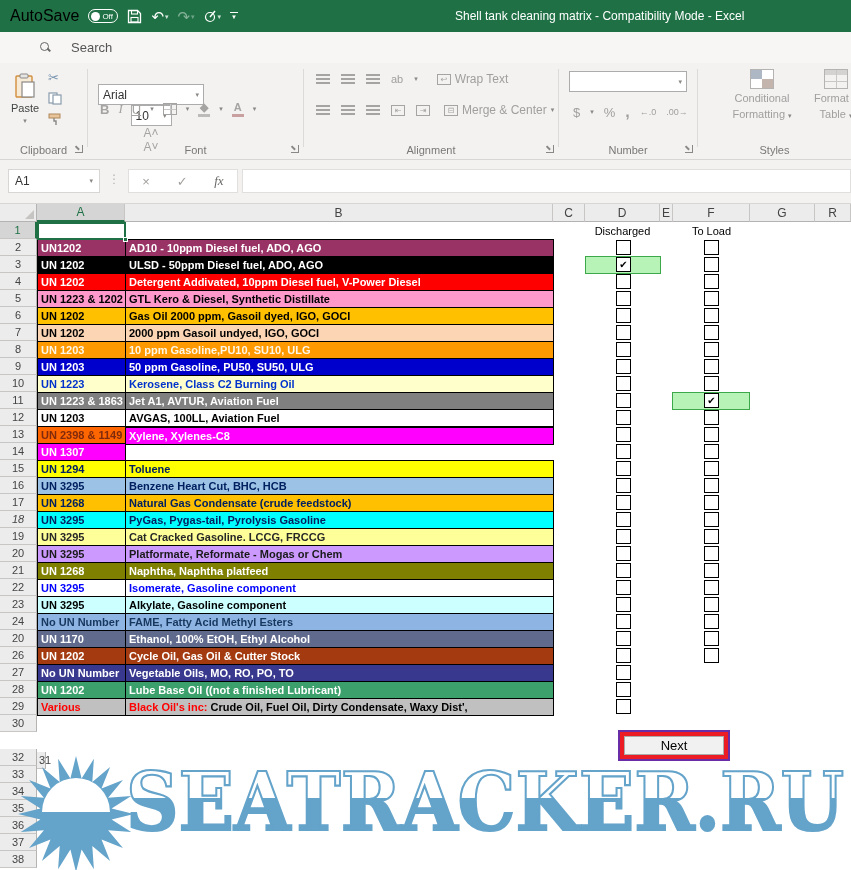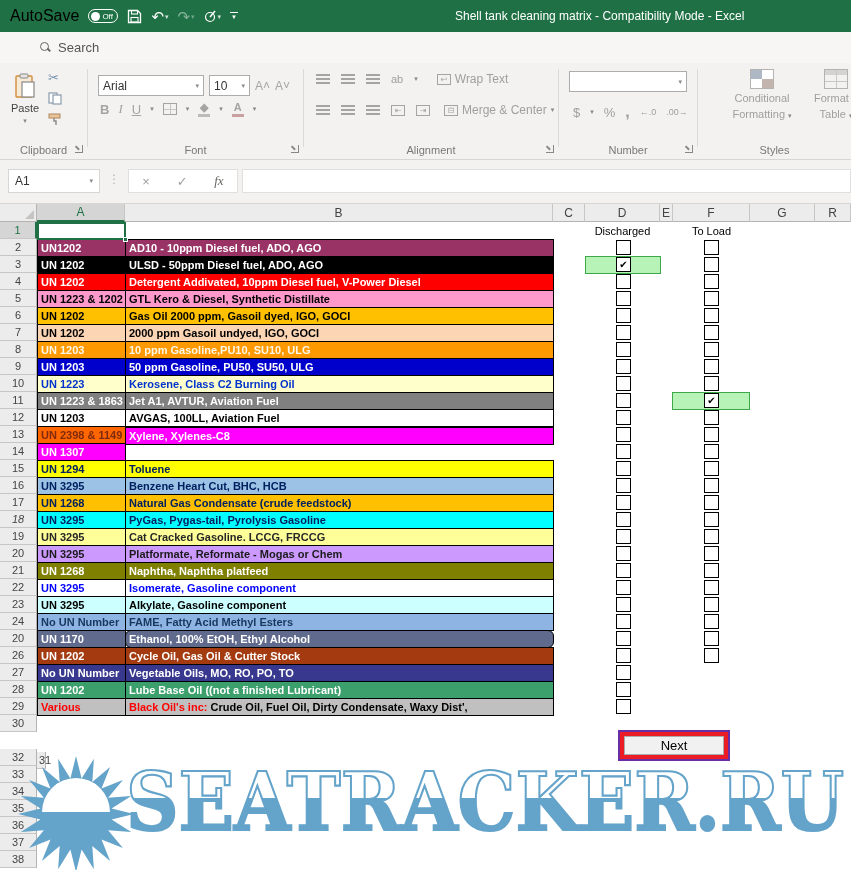--- a/index.html
+++ b/index.html
@@ -20,40 +20,40 @@
   .qat-custom { display:inline-flex; flex-direction:column; align-items:center; }
   .qat-custom i { display:block; width:8px; height:1px; background:#fff; margin-bottom:1px; }
   .qat-custom b { color:#fff; font-size:6px; font-weight:normal; }
   #win-title { position:absolute; left:455px; top:0; height:32px; display:flex; align-items:center; font-size:12px; color:#fff; }
 
   
   #menubar { position:absolute; left:0; top:32px; width:851px; height:31px; background:#F7F6F5; display:flex; align-items:center; }
   .tab { position:relative; height:31px; display:flex; align-items:center; padding:0 13px; font-size:13px; color:#444; cursor:default; }
   .tab.active { color:#1F7145; font-weight:bold; }
   .tab.active::after { content:''; position:absolute; left:10px; right:10px; bottom:0; height:3px; background:#1F7145; }
-  #search-box { display:flex; align-items:center; gap:7px; margin-left:40px; color:#555; font-size:13px;text-align:right; }
+  #search-box { display:flex; align-items:center; gap:20px; margin-left:40px; color:#555; font-size:13px;text-align:right; }
   .mag { position:relative; width:11px; height:11px; }
   .mag::before { content:''; position:absolute; left:0; top:0; width:7px; height:7px; border:1.5px solid #666; border-radius:50%; }
   .mag::after { content:''; position:absolute; left:7px; top:7px; width:4px; height:1.5px; background:#666; transform:rotate(45deg); }
 
   
   #ribbon { position:absolute; left:0; top:63px; width:851px; height:97px; background:#F3F2F1; border-bottom:1px solid #D8D6D4; font-size:11px; color:#A19F9D; }
   .rsep { position:absolute; top:6px; height:78px; width:1px; background:#DCDAD8; }
   .rgroup { position:absolute; top:0; height:96px; }
   .glabel { position:absolute; bottom:3px; left:0; right:0; text-align:center; font-size:11px; color:#7A7876; }
   .launcher { position:absolute; bottom:6px; right:4px; width:8px; height:8px; border-right:1.5px solid #8A8886; border-bottom:1.5px solid #8A8886; }
   .launcher::after { content:''; position:absolute; left:0; top:2px; width:5px; height:1.5px; background:#8A8886; transform:rotate(45deg); }
   .dd { font-size:7px; color:#8A8886; }
   
   .paste-btn { position:absolute; left:6px; top:6px; width:38px; height:76px; display:flex; flex-direction:column; align-items:center; padding-top:4px; gap:3px; color:#444; }
   .clip-col { position:absolute; left:48px; top:8px; display:flex; flex-direction:column; gap:8px; align-items:flex-start; }
   .ric { font-size:13px; line-height:1; color:#7A93AE; }
   
   .combo { background:#fff; border:1px solid #ACACAC; height:21px; display:flex; align-items:center; padding:0 4px; font-size:12px; color:#333; justify-content:space-between; }
-  .fg-row1 { position:absolute; left:10px; top:12px; display:flex; gap:5px; align-items:center; }
+  .fg-row1 { position:absolute; left:10px; top:21px; display:flex; align-items:center;flex-direction:column; }
   .fg-row2 { position:absolute; left:12px; top:38px; display:flex; gap:9px; align-items:center; color:#A6A4A2; }
   .bb { font-weight:bold; font-size:13px; }
   .ii { font-style:italic; font-family:"Liberation Serif",serif; font-size:13px; }
   .uu { text-decoration:underline; font-size:13px; }
   .grid-ic { width:14px; height:12px; border:1px solid #A6A4A2;
      background: linear-gradient(to right, transparent 6px, #C9C7C5 6px, #C9C7C5 7px, transparent 7px),
                  linear-gradient(to bottom, transparent 5px, #C9C7C5 5px, #C9C7C5 6px, transparent 6px); }
   .colorbar { display:inline-flex; flex-direction:column; align-items:center; line-height:1; }
   .colorbar b { font-weight:bold; font-size:11px; }
   .colorbar i { width:12px; height:3px; background:#BDBBB9; margin-top:1px; }
@@ -384,21 +384,21 @@
         <div class="cell" style="left: 125px; top: 341px; width: 429px; background: rgb(204, 153, 255); color: rgb(26, 26, 26);">Platformate, Reformate - Mogas or Chem</div>
         <div class="cell" style="left: 37px; top: 358px; width: 89px; background: rgb(128, 128, 0); color: rgb(255, 255, 255);">UN 1268</div>
         <div class="cell" style="left: 125px; top: 358px; width: 429px; background: rgb(128, 128, 0); color: rgb(255, 255, 255);">Naphtha, Naphtha platfeed</div>
         <div class="cell" style="left: 37px; top: 375px; width: 89px; background: rgb(255, 255, 255); color: rgb(0, 0, 255);">UN 3295</div>
         <div class="cell" style="left: 125px; top: 375px; width: 429px; background: rgb(255, 255, 255); color: rgb(0, 0, 255);">Isomerate, Gasoline component</div>
         <div class="cell" style="left: 37px; top: 392px; width: 89px; background: rgb(204, 255, 255); color: rgb(0, 0, 0);">UN 3295</div>
         <div class="cell" style="left: 125px; top: 392px; width: 429px; background: rgb(204, 255, 255); color: rgb(0, 0, 0);">Alkylate, Gasoline component</div>
         <div class="cell" style="left: 37px; top: 409px; width: 89px; background: rgb(141, 180, 226); color: rgb(23, 55, 94);">No UN Number</div>
         <div class="cell" style="left: 125px; top: 409px; width: 429px; background: rgb(141, 180, 226); color: rgb(23, 55, 94);">FAME, Fatty Acid Methyl Esters</div>
         <div class="cell" style="left: 37px; top: 426px; width: 89px; background: rgb(95, 106, 140); color: rgb(255, 255, 255);">UN 1170</div>
-        <div class="cell" style="left: 125px; top: 426px; width: 429px; background: rgb(95, 106, 140); color: rgb(255, 255, 255); border-radius: 6px;">Ethanol, 100% EtOH, Ethyl Alcohol</div>
+        <div class="cell" style="left: 125px; top: 426px; width: 429px; background: rgb(95, 106, 140); color: rgb(255, 255, 255);">Ethanol, 100% EtOH, Ethyl Alcohol</div>
         <div class="cell" style="left: 37px; top: 443px; width: 89px; background: rgb(164, 59, 16); color: rgb(255, 255, 255);">UN 1202</div>
         <div class="cell" style="left: 125px; top: 443px; width: 429px; background: rgb(164, 59, 16); color: rgb(255, 255, 255);">Cycle Oil, Gas Oil &amp; Cutter Stock</div>
         <div class="cell" style="left: 37px; top: 460px; width: 89px; background: rgb(56, 56, 143); color: rgb(255, 255, 255);">No UN Number</div>
         <div class="cell" style="left: 125px; top: 460px; width: 429px; background: rgb(56, 56, 143); color: rgb(255, 255, 255);">Vegetable Oils, MO, RO, PO, TO</div>
         <div class="cell" style="left: 37px; top: 477px; width: 89px; background: rgb(60, 160, 108); color: rgb(255, 255, 255);">UN 1202</div>
         <div class="cell" style="left: 125px; top: 477px; width: 429px; background: rgb(60, 160, 108); color: rgb(255, 255, 255);">Lube Base Oil ((not a finished Lubricant)</div>
         <div class="cell" style="left: 37px; top: 494px; width: 89px; background: rgb(192, 192, 192); color: rgb(255, 0, 0);">Various</div>
         <div class="cell" style="left: 125px; top: 494px; width: 429px; background: rgb(192, 192, 192); color: rgb(0, 0, 0);">
           <span style="color: rgb(255, 0, 0);">Black Oil's inc:</span>
           <span style="white-space: pre;"> Crude Oil, Fuel Oil, Dirty Condensate, Waxy Dist',</span>

